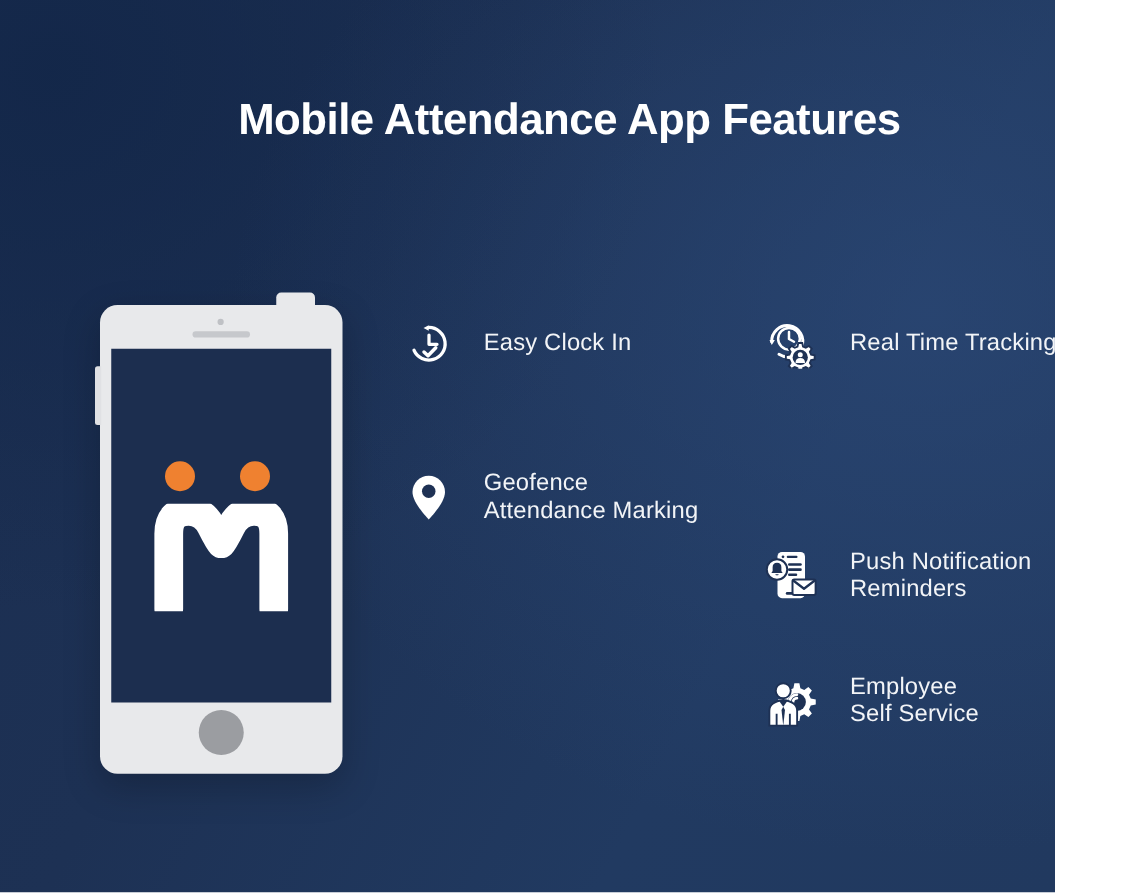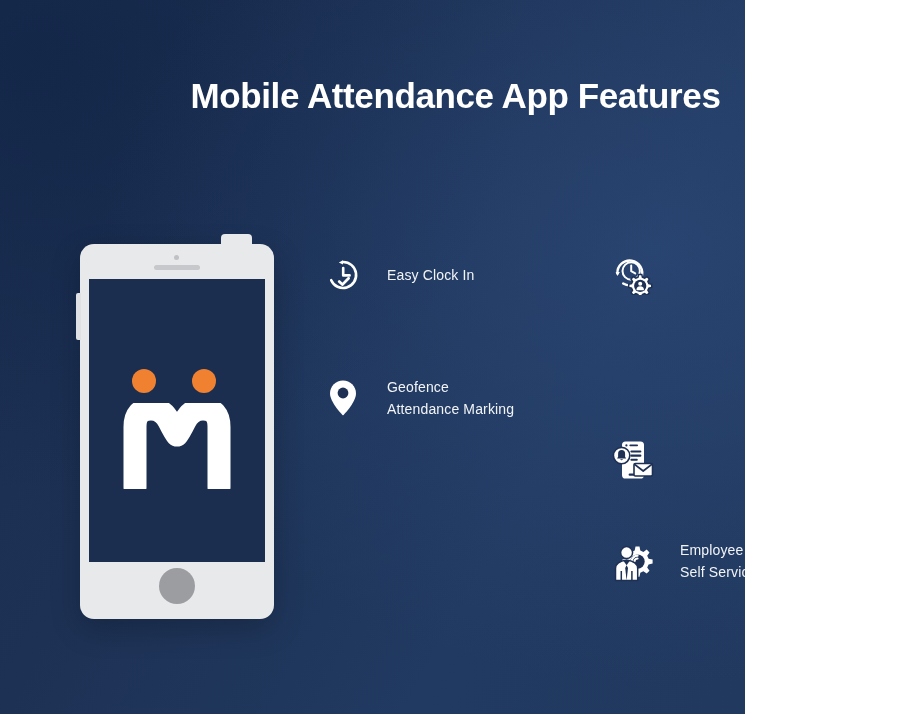--- a/index.html
+++ b/index.html
@@ -5,21 +5,21 @@
   * { margin:0; padding:0; box-sizing:border-box; }
 
   html, body {
     width:911px; height:714px;
     overflow:hidden;
     font-family:"Liberation Sans", sans-serif;
   }
 
   #poster {
     position:relative;
-    width:745px; height:714px;
+    width:844px; height:714px;
     background:
       radial-gradient(ellipse 900px 700px at 88% 35%, rgba(46,76,124,0.55) 0%, rgba(46,76,124,0.0) 62%),
       radial-gradient(ellipse 700px 620px at 5% 8%, rgba(18,38,72,0.85) 0%, rgba(18,38,72,0.0) 70%),
       linear-gradient(118deg, #1b2e51 0%, #1d3154 34%, #213a61 70%, #21395f 100%);
     overflow:hidden;
   }
 
   
   #title {
     position:absolute;
@@ -114,21 +114,21 @@
   .feature .ficon {
     flex:0 0 auto;
     width:46px; height:46px;
     display:flex;
     align-items:center;
     justify-content:center;
   }
   .feature .ficon svg { display:block; }
   .feature .flabel {
     color:#f2f4f7;
-    font-size:14px;
+    font-size:19px;
     line-height:22px;
     letter-spacing:0.15px;
     white-space:pre-line;
   }
 
   
   .col-left  { left:320px; width:275px; }
   .col-right { left:610px; width:290px; }
 
   .row-1 { top:252px; height:46px; }
@@ -198,40 +198,43 @@
         <path d="M4.4 18.5 A12.4 12.4 0 1 1 10.2 28.4" fill="none" stroke="#fff" stroke-width="2.4" stroke-linecap="round"></path>
         <path d="M2.6 17 L6.9 17 L4.4 21 Z" fill="#fff"></path>
         <circle cx="18.2" cy="16" r="8.7" fill="none" stroke="#fff" stroke-width="2"></circle>
         <path d="M18.2 10.6 L18.2 16.2 L22.2 18.4" fill="none" stroke="#fff" stroke-width="2" stroke-linecap="round" stroke-linejoin="round"></path>
         <path d="M25.6 19.4 L28.8 19.4 L29.4 22.2 L31.6 23.2 L34.1 21.7 L36.4 24 L34.9 26.5 L35.9 28.7 L38.7 29.3 L38.7 32.5 L35.9 33.1 L34.9 35.3 L36.4 37.8 L34.1 40.1 L31.6 38.6 L29.4 39.6 L28.8 42.4 L25.6 42.4 L25 39.6 L22.8 38.6 L20.3 40.1 L18 37.8 L19.5 35.3 L18.5 33.1 L15.7 32.5 L15.7 29.3 L18.5 28.7 L19.5 26.5 L18 24 L20.3 21.7 L22.8 23.2 L25 22.2 Z" fill="#fff" stroke="#1e3154" stroke-width="1.5"></path>
         <circle cx="27.2" cy="30.9" r="6.1" fill="#1e3154"></circle>
         <circle cx="27.2" cy="28.7" r="2" fill="#fff"></circle>
         <path d="M23.4 35.3 Q23.4 31.3 27.2 31.3 Q31 31.3 31 35.3 Z" fill="#fff"></path>
       </svg>
     </span>
+    <span class="flabel">Real Time Tracking</span>
   </div>
 
 
   <div class="feature col-right row-3">
     <span class="ficon">
       <svg width="42" height="42" viewBox="0 0 42 42">
         <rect x="10" y="1.5" width="22" height="37" rx="3.6" fill="#fff"></rect>
         <circle cx="14.4" cy="5.4" r="1.1" fill="#1e3154"></circle>
         <rect x="17.4" y="4.6" width="8.6" height="1.7" rx="0.8" fill="#1e3154"></rect>
         <rect x="18.4" y="10.5" width="11" height="2.1" rx="1" fill="#1e3154"></rect>
         <rect x="18.4" y="14.6" width="11" height="2.1" rx="1" fill="#1e3154"></rect>
         <rect x="18.4" y="18.7" width="7.4" height="2.1" rx="1" fill="#1e3154"></rect>
         <rect x="16.6" y="33.6" width="8.8" height="2.2" rx="1.1" fill="#1e3154"></rect>
         <circle cx="9.6" cy="15.6" r="8.2" fill="#fff" stroke="#1e3154" stroke-width="1.6"></circle>
         <path d="M9.6 10.1 q3.5 0 3.5 3.6 l0 3.1 l1 1.6 l-9 0 l1 -1.6 l0 -3.1 q0 -3.6 3.5 -3.6 z" fill="#1e3154"></path>
         <path d="M8.2 19.3 a1.5 1.5 0 0 0 2.8 0 z" fill="#1e3154"></path>
         <rect x="22" y="23.5" width="18.5" height="12.5" rx="1.4" fill="#fff" stroke="#1e3154" stroke-width="1.6"></rect>
         <path d="M22.6 24.4 L31.2 31 L39.8 24.4" fill="none" stroke="#1e3154" stroke-width="1.8" stroke-linecap="round" stroke-linejoin="round"></path>
       </svg>
     </span>
+    <span class="flabel">Push Notification
+Reminders</span>
   </div>
 
   <div class="feature col-right row-4">
     <span class="ficon">
       <svg width="42" height="42" viewBox="0 0 42 42">
         <path d="M23.5 6.5 L27.5 6.5 L28.3 10.5 L31.4 11.9 L34.7 9.6 L37.5 12.4 L35.2 15.7 L36.6 18.8 L40.6 19.6 L40.6 23.6 L36.6 24.4 L35.2 27.5 L37.5 30.8 L34.7 33.6 L31.4 31.3 L28.3 32.7 L27.5 36.7 L23.5 36.7 L22.7 32.7 L19.6 31.3 L16.3 33.6 L13.5 30.8 L15.8 27.5 L14.4 24.4 L10.4 23.6 L10.4 19.6 L14.4 18.8 L15.8 15.7 L13.5 12.4 L16.3 9.6 L19.6 11.9 L22.7 10.5 Z" fill="#fff"></path>
         <circle cx="25.5" cy="21.6" r="7.2" fill="#1e3154"></circle>
         <path d="M19.6 21.6 a5.9 5.9 0 0 1 5.9 -5.9" fill="none" stroke="#fff" stroke-width="2.2" stroke-linecap="round"></path>
         <path d="M22.4 21.6 a3.1 3.1 0 0 1 3.1 -3.1" fill="none" stroke="#fff" stroke-width="2.2" stroke-linecap="round"></path>
         <circle cx="14.6" cy="12.6" r="6" fill="#fff" stroke="#1e3154" stroke-width="1.5"></circle>

